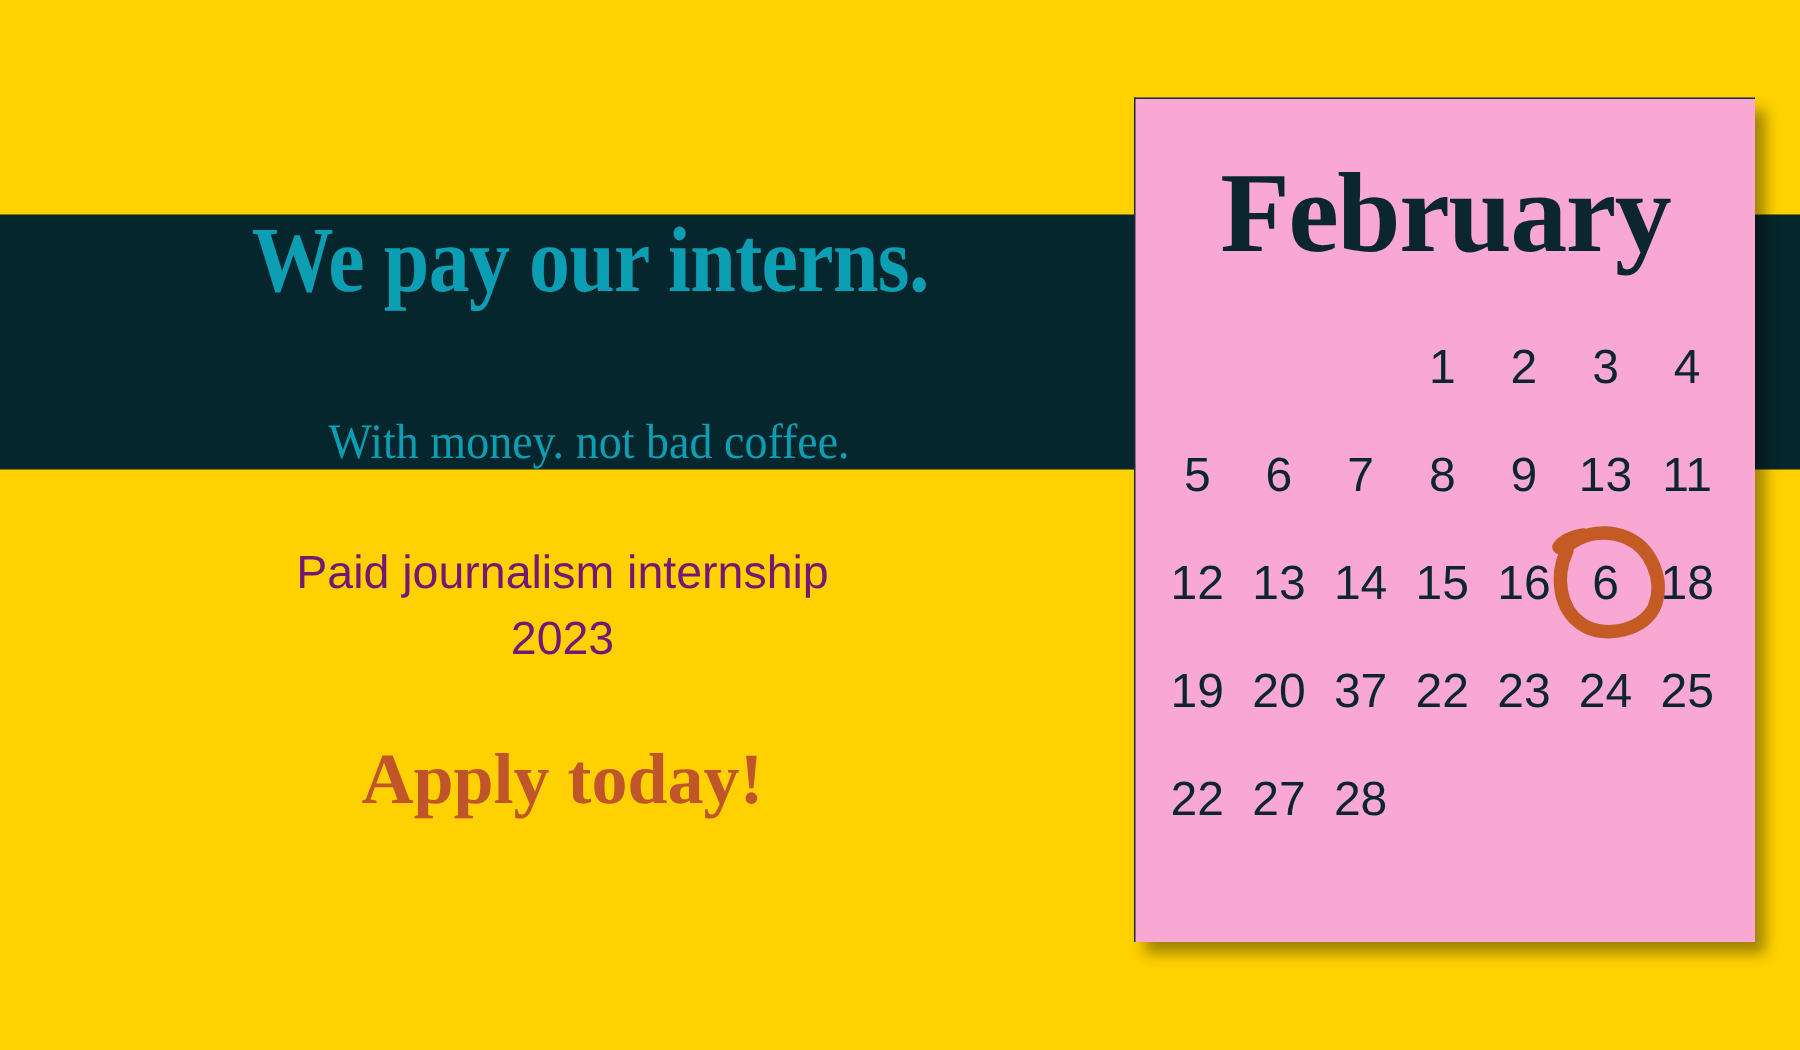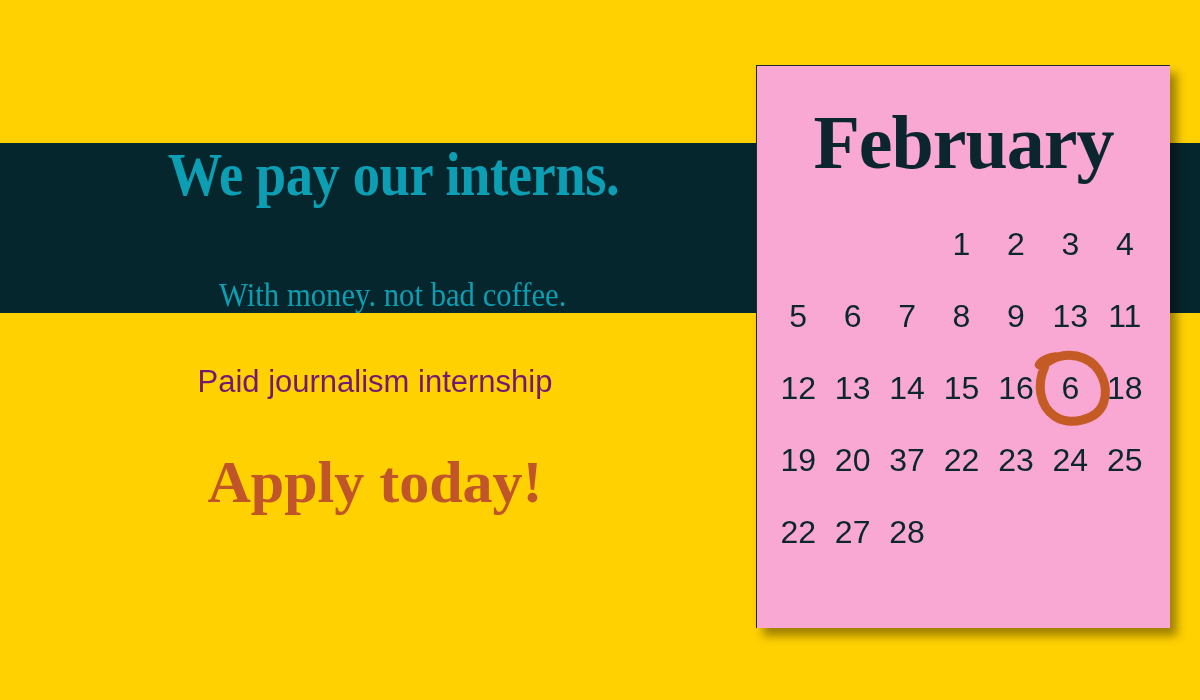--- a/index.html
+++ b/index.html
@@ -82,21 +82,21 @@
     font-size: 31px;
     line-height: 1.42;
     color: #701a75;
     white-space: nowrap;
   }
 
   #cta {
     margin-top: 48px;
     font-family: "Liberation Serif", serif;
     font-weight: bold;
-    font-size: 60px;
+    font-size: 48px;
     line-height: 1;
     color: #C1552A;
     white-space: nowrap;
   }
 
   
   #calendar-card {
     position: absolute;
     left: 756px;
     top: 65px;
@@ -169,20 +169,21 @@
 
   <div id="navy-band"></div>
 
   <div id="headline-group">
     <div id="headline">We pay our interns.</div>
     <div id="subheadline">With money. not bad coffee.</div>
   </div>
 
   <div id="promo-block">
     <div class="promo-line">Paid journalism internship</div>
+    <div class="promo-line">2023</div>
     <div id="cta">Apply today!</div>
   </div>
 
   <div id="calendar-card">
     <div id="calendar-month">February</div>
     <div id="calendar-grid">
         <div class="day-cell empty"></div>
         <div class="day-cell empty"></div>
         <div class="day-cell empty"></div>
         <div class="day-cell"><span>1</span></div>

